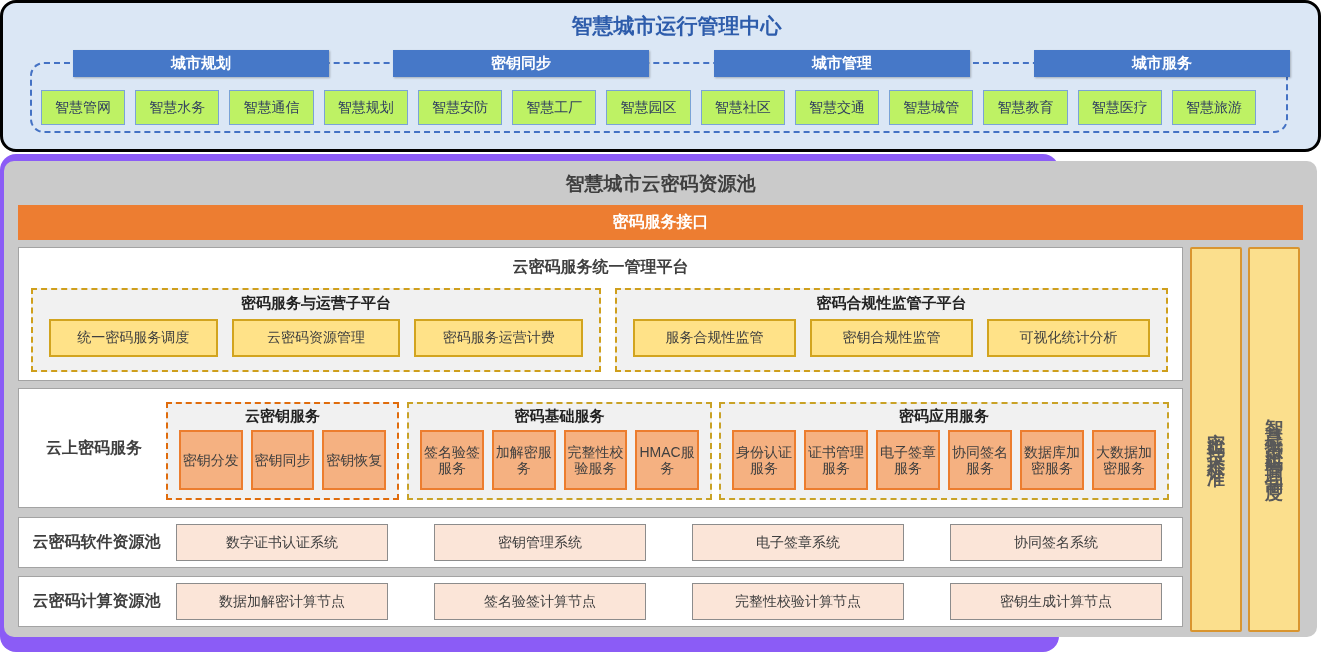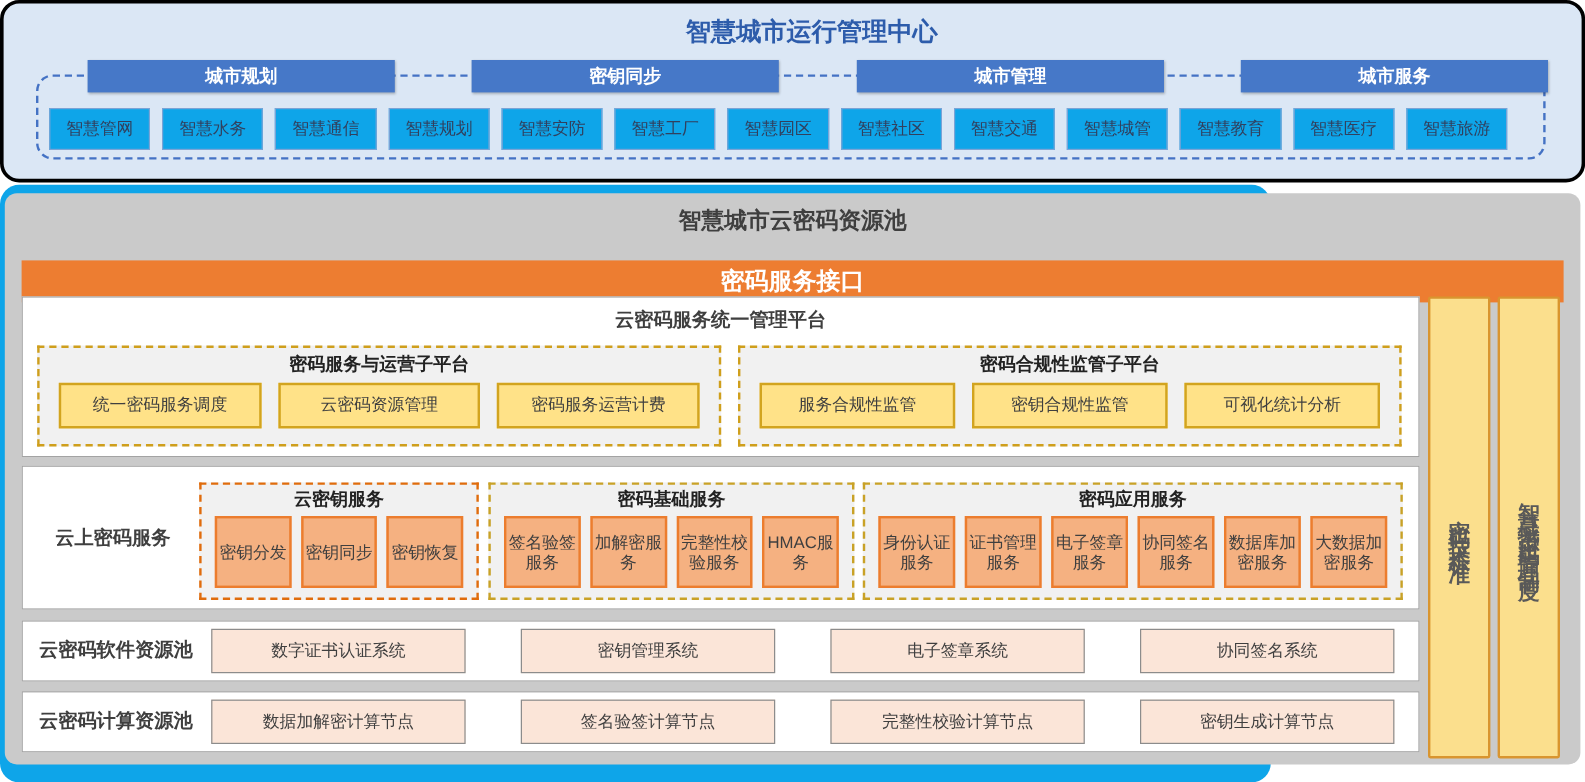--- a/index.html
+++ b/index.html
@@ -29,42 +29,42 @@
     display:flex; align-items:center; justify-content:center;
     box-shadow:1px 1px 2px rgba(0,0,0,0.25);
   }
   .cat-1 { left:70px; } .cat-2 { left:390px; } .cat-3 { left:711px; } .cat-4 { left:1031px; }
   .apps-row {
     position:absolute; left:38px; top:87px; width:1215px;
     display:flex; gap:10px;
   }
   .app-box {
     flex:1; height:35px;
-    background:#0ea5e9; border:1px solid #7aa3d6;
+    background:#bef264; border:1px solid #7aa3d6;
     display:flex; align-items:center; justify-content:center;
     font-size:14px; color:#31405e; white-space:nowrap;
   }
 
   
   .main-section {
     position:absolute; left:0; top:154px; width:1059px; height:498px;
-    background:#0ea5e9; border-radius:16px;
+    background:#8b5cf6; border-radius:16px;
   }
   .main-inner {
     position:absolute; left:4px; top:7px; width:1313px; height:476px;
     background:#cacaca; border-radius:10px;
   }
   .main-title {
     text-align:center; margin-top:10px;
     font-size:19px; font-weight:bold; color:#3f3f3f;
   }
   .orange-bar {
     position:absolute; left:14px; top:44px; width:1285px; height:35px;
-    background:#ed7d31; color:#fff; font-weight:bold; font-size:20px;
-    display:flex; align-items:center; justify-content:center;margin-top:12px;
+    background:#ed7d31; color:#fff; font-weight:bold; font-size:16px;
+    display:flex; align-items:center; justify-content:center;
   }
   .panel {
     position:absolute; left:14px; width:1165px;
     background:#fff; border:1px solid #a3a3a3;
   }
   .panel-platform { top:86px;  height:134px; }
   .panel-services { top:227px; height:120px; }
   .panel-software { top:356px; height:51px; }
   .panel-compute  { top:415px; height:51px; }
 

